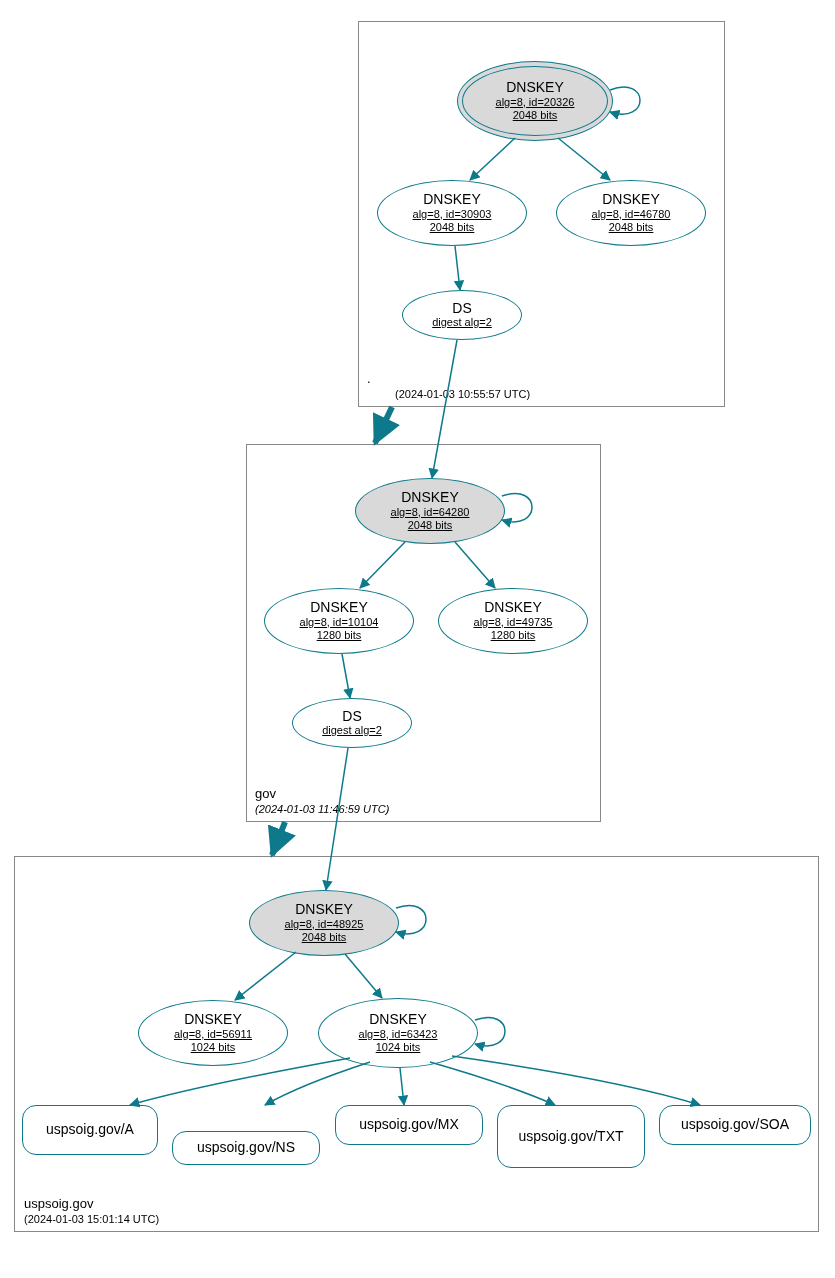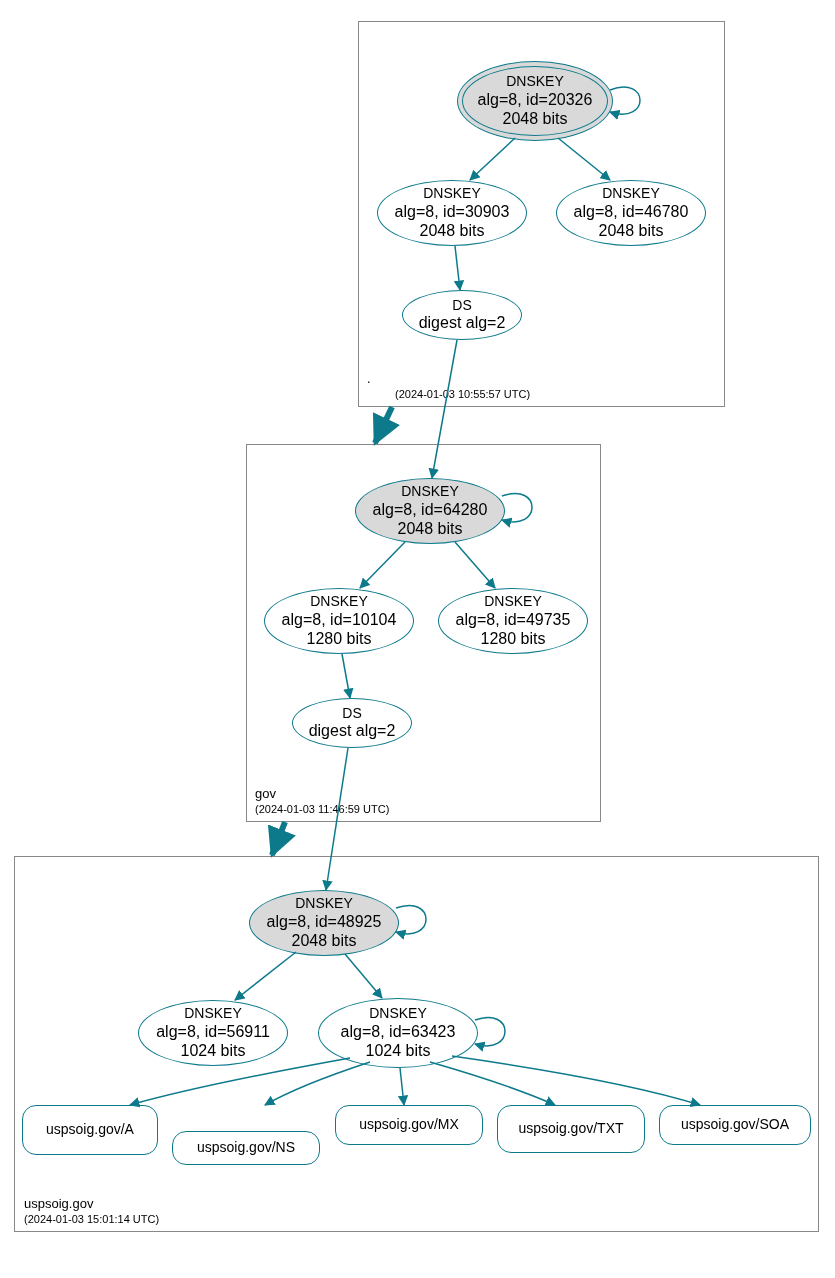--- a/index.html
+++ b/index.html
@@ -54,23 +54,24 @@
   .roundrect {
     border-radius: 14px;
   }
   .node-title {
     font-size: 14px;
     color: #000;
     line-height: 1.1;
     text-align: center;
   }
   .node-sub {
-    font-size: 16px;
+    font-size: 11px;
     color: #000;
     line-height: 1.2;
+    text-decoration: underline;
   }
   svg.edges {
     position: absolute;
     top: 0; left: 0;
     width: 835px;
     height: 1278px;
     pointer-events: none;
   }
 </style>
 </head>
@@ -98,21 +99,21 @@
   <span class="node-sub">2048 bits</span>
 </div>
 
 <div class="node ellipse" style="left:402px; top:290px; width:120px; height:50px;">
   <span class="node-title">DS</span>
   <span class="node-sub">digest alg=2</span>
 </div>
 
 <div class="zone-box" style="left:246px; top:444px; width:355px; height:378px;"></div>
 <div class="zone-label" style="left:255px; top:786px;">gov</div>
-<div class="zone-timestamp" style="left:255px; top:803px;">(2024-01-03 11:46:59 UTC)</div>
+<div class="zone-timestamp" style="left:255px; top:803px;font-style:italic;">(2024-01-03 11:46:59 UTC)</div>
 
 <div class="node ellipse ksk" style="left:355px; top:478px; width:150px; height:66px;">
   <span class="node-title">DNSKEY</span>
   <span class="node-sub">alg=8, id=64280</span>
   <span class="node-sub">2048 bits</span>
 </div>
 
 <div class="node ellipse" style="left:264px; top:588px; width:150px; height:66px;">
   <span class="node-title">DNSKEY</span>
   <span class="node-sub">alg=8, id=10104</span>
@@ -154,21 +155,21 @@
 
 <div class="node roundrect" style="left:22px; top:1105px; width:136px; height:50px;">
   <span class="node-title">uspsoig.gov/A</span>
 </div>
 <div class="node roundrect" style="left:172px; top:1105px; width:148px; height:34px;margin-top:26px;">
   <span class="node-title">uspsoig.gov/NS</span>
 </div>
 <div class="node roundrect" style="left:335px; top:1105px; width:148px; height:40px;">
   <span class="node-title">uspsoig.gov/MX</span>
 </div>
-<div class="node roundrect" style="left:497px; top:1105px; width:148px; height:48px;">
+<div class="node roundrect" style="left:497px; top:1105px; width:148px; height:63px;">
   <span class="node-title">uspsoig.gov/TXT</span>
 </div>
 <div class="node roundrect" style="left:659px; top:1105px; width:152px; height:40px;">
   <span class="node-title">uspsoig.gov/SOA</span>
 </div>
 
 <svg class="edges">
   <defs>
     <marker id="arrow" viewBox="0 0 10 10" refX="9" refY="5" markerWidth="7" markerHeight="7" orient="auto-start-reverse">
       <path d="M 0 0 L 10 5 L 0 10 z" fill="#0d7a8c"></path>

